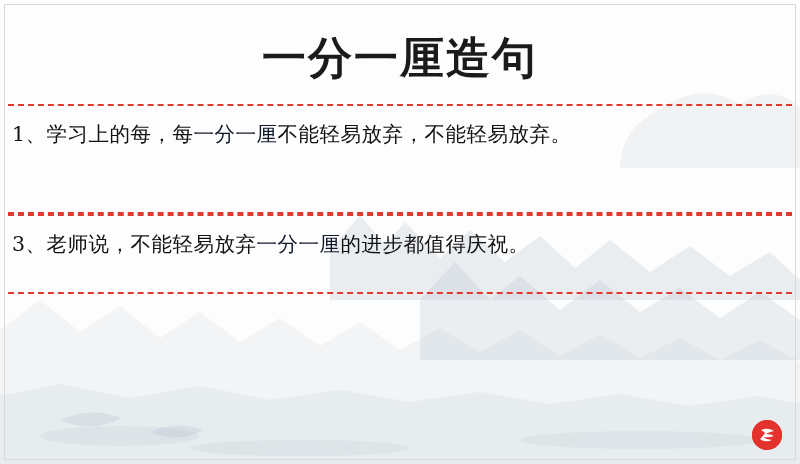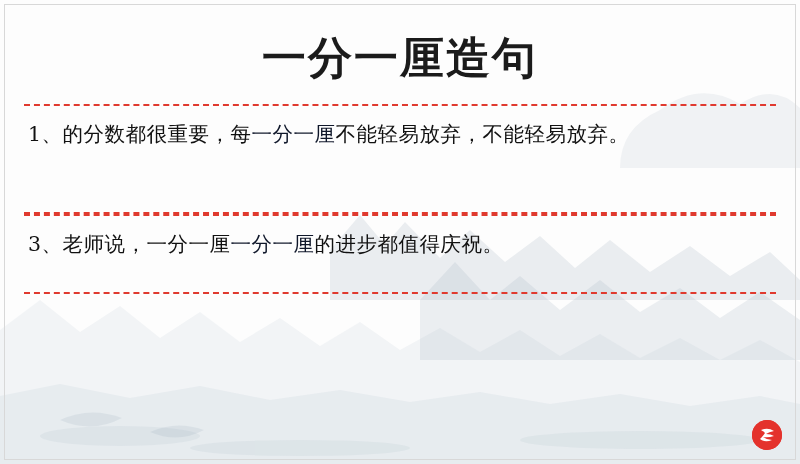--- a/index.html
+++ b/index.html
@@ -36,21 +36,21 @@
     border: 1px solid #d8d8d8;
     box-sizing: border-box;
     z-index: 1;
   }
   .content {
     position: relative;
     z-index: 3;
     width: 800px;
     height: 446px;
     box-sizing: border-box;
-    padding: 0 24px;
+    padding: 0 8px;
   }
   .title {
     text-align: center;
     font-family: "DejaVu Serif", serif;
     font-weight: bold;
     font-size: 44px;
     line-height: 1;
     color: #1b1b1b;
     letter-spacing: 2px;
     padding-top: 36px;
@@ -137,30 +137,30 @@
 
   <div class="border-frame"></div>
 
   <div class="content">
 
     <div class="title">一分一厘造句</div>
 
     <div class="divider"></div>
 
     <div class="sentence row-1">
-      <span>1、</span><span>的分数都很重要，每</span><span class="kw">一分一厘</span><span>不能轻易放弃，不能轻易放弃。</span>
+      <span>1、</span><span>学习上的每，每</span><span class="kw">一分一厘</span><span>不能轻易放弃，不能轻易放弃。</span>
     </div>
 
     <div class="divider"></div>
 
 
     <div class="divider"></div>
 
     <div class="sentence row-3">
-      <span>3、</span><span>老师说，一分一厘</span><span class="kw">一分一厘</span><span>的进步都值得庆祝。</span>
+      <span>3、</span><span>老师说，不能轻易放弃</span><span class="kw">一分一厘</span><span>的进步都值得庆祝。</span>
     </div>
 
     <div class="divider"></div>
 
   </div>
 
   <div class="logo">
     <span class="logo-mark">
       <svg width="30" height="30" viewBox="0 0 30 30">
         <circle cx="15" cy="15" r="15" fill="#e4322c"></circle>

